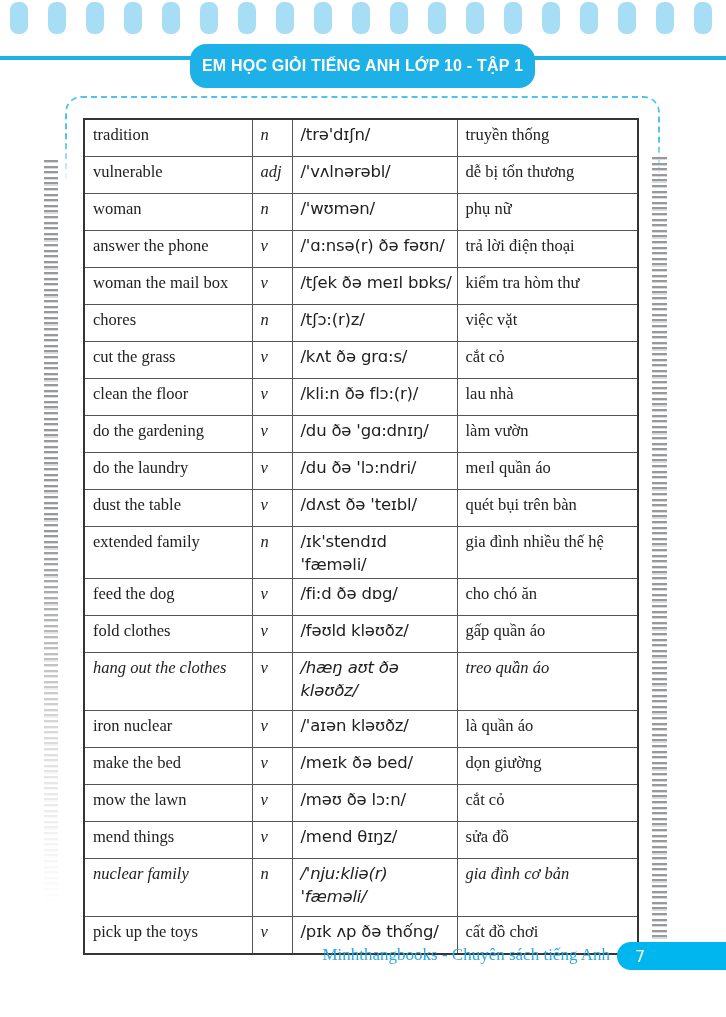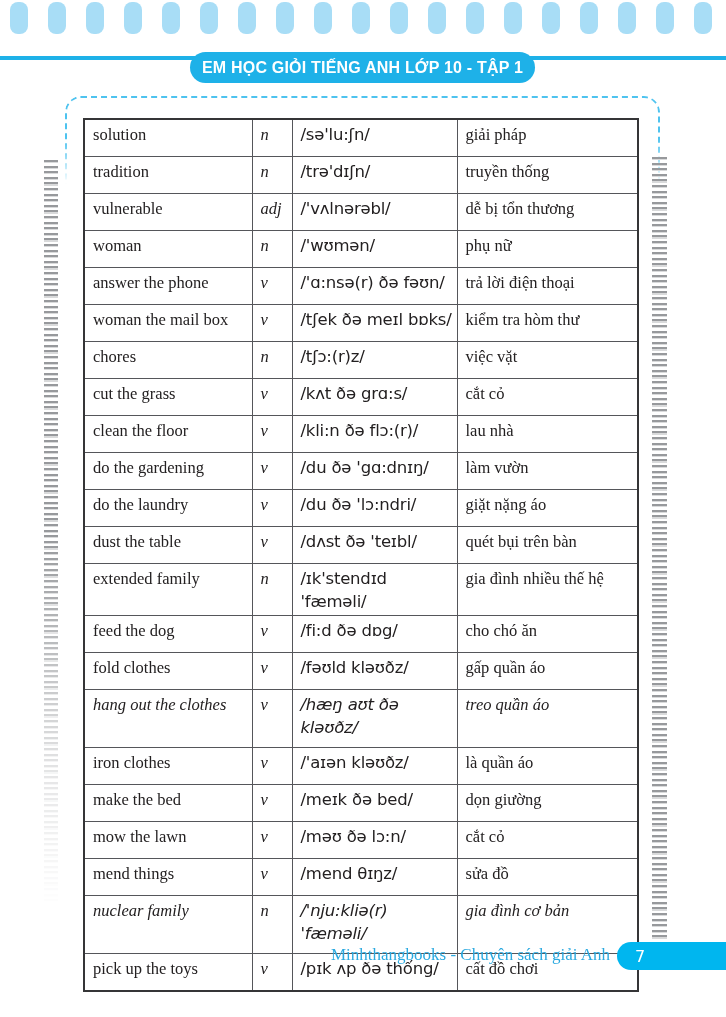--- a/index.html
+++ b/index.html
@@ -6,21 +6,21 @@
   .page{
     position:relative;width:726px;height:1017px;background:#ffffff;overflow:hidden;
     font-family:"Liberation Serif", serif;
   }
   
   .pills{position:absolute;top:2px;left:10px;display:flex;gap:20px;}
   .pill{width:18px;height:32px;background:#a8ddf6;border-radius:8px;flex:0 0 auto;}
   
   .banner-line{position:absolute;top:56px;left:0;width:726px;height:4px;background:#1eb1e8;}
   .banner{
-    position:absolute;top:52px;left:190px;width:345px;height:31px;background:#1eb1e8;
+    position:absolute;top:44px;left:190px;width:345px;height:44px;background:#1eb1e8;
     border-radius:16px;display:flex;align-items:center;justify-content:center;
   }
   .banner span{
     color:#ffffff;font-family:"Liberation Sans", sans-serif;font-weight:bold;
     font-size:16px;letter-spacing:0.2px;white-space:nowrap;
   }
   
   .dashed-frame{
     position:absolute;top:96px;left:65px;width:591px;height:300px;
     border:2px dashed #4ec3ef;border-radius:16px;
@@ -112,26 +112,20 @@
 
   <table class="vocab">
     <colgroup>
       <col style="width:168px">
       <col style="width:40px">
       <col style="width:165px">
       <col style="width:181px">
     </colgroup>
     <tbody id="vocab-body">
         <tr class="row">
-          <td class="c-word">solution</td>
-          <td class="c-pos">n</td>
-          <td class="c-ipa"><span>/sə'lu:ʃn/</span></td>
-          <td class="c-vi">giải pháp</td>
-        </tr>
-        <tr class="row">
           <td class="c-word">tradition</td>
           <td class="c-pos">n</td>
           <td class="c-ipa"><span>/trə'dɪʃn/</span></td>
           <td class="c-vi">truyền thống</td>
         </tr>
         <tr class="row">
           <td class="c-word">vulnerable</td>
           <td class="c-pos">adj</td>
           <td class="c-ipa"><span>/'vʌlnərəbl/</span></td>
           <td class="c-vi">dễ bị tổn thương</td>
@@ -175,21 +169,21 @@
         <tr class="row">
           <td class="c-word">do the gardening</td>
           <td class="c-pos">v</td>
           <td class="c-ipa"><span>/du ðə 'gɑ:dnɪŋ/</span></td>
           <td class="c-vi">làm vườn</td>
         </tr>
         <tr class="row">
           <td class="c-word">do the laundry</td>
           <td class="c-pos">v</td>
           <td class="c-ipa"><span>/du ðə 'lɔ:ndri/</span></td>
-          <td class="c-vi">giặt nặng áo</td>
+          <td class="c-vi">meɪl quần áo</td>
         </tr>
         <tr class="row">
           <td class="c-word">dust the table</td>
           <td class="c-pos">v</td>
           <td class="c-ipa"><span>/dʌst ðə 'teɪbl/</span></td>
           <td class="c-vi">quét bụi trên bàn</td>
         </tr>
         <tr class="row">
           <td class="c-word">extended family</td>
           <td class="c-pos">n</td>
@@ -208,21 +202,21 @@
           <td class="c-ipa"><span>/fəʊld kləʊðz/</span></td>
           <td class="c-vi">gấp quần áo</td>
         </tr>
         <tr class="row tall">
           <td class="c-word">hang out the clothes</td>
           <td class="c-pos">v</td>
           <td class="c-ipa"><span>/hæŋ aʊt ðə</span><br><span>kləʊðz/</span></td>
           <td class="c-vi">treo quần áo</td>
         </tr>
         <tr class="row">
-          <td class="c-word">iron clothes</td>
+          <td class="c-word">iron nuclear</td>
           <td class="c-pos">v</td>
           <td class="c-ipa"><span>/'aɪən kləʊðz/</span></td>
           <td class="c-vi">là quần áo</td>
         </tr>
         <tr class="row">
           <td class="c-word">make the bed</td>
           <td class="c-pos">v</td>
           <td class="c-ipa"><span>/meɪk ðə bed/</span></td>
           <td class="c-vi">dọn giường</td>
         </tr>
@@ -246,18 +240,18 @@
         </tr>
         <tr class="row">
           <td class="c-word">pick up the toys</td>
           <td class="c-pos">v</td>
           <td class="c-ipa"><span>/pɪk ʌp ðə thống/</span></td>
           <td class="c-vi">cất đồ chơi</td>
         </tr>
       </tbody>
   </table>
 
-  <div class="footer-text">Minhthangbooks - Chuyên sách giải Anh</div>
+  <div class="footer-text">Minhthangbooks - Chuyên sách tiếng Anh</div>
   <div class="page-badge">
     <span>7</span>
   </div>
 
 </div>
 
 </body></html>

